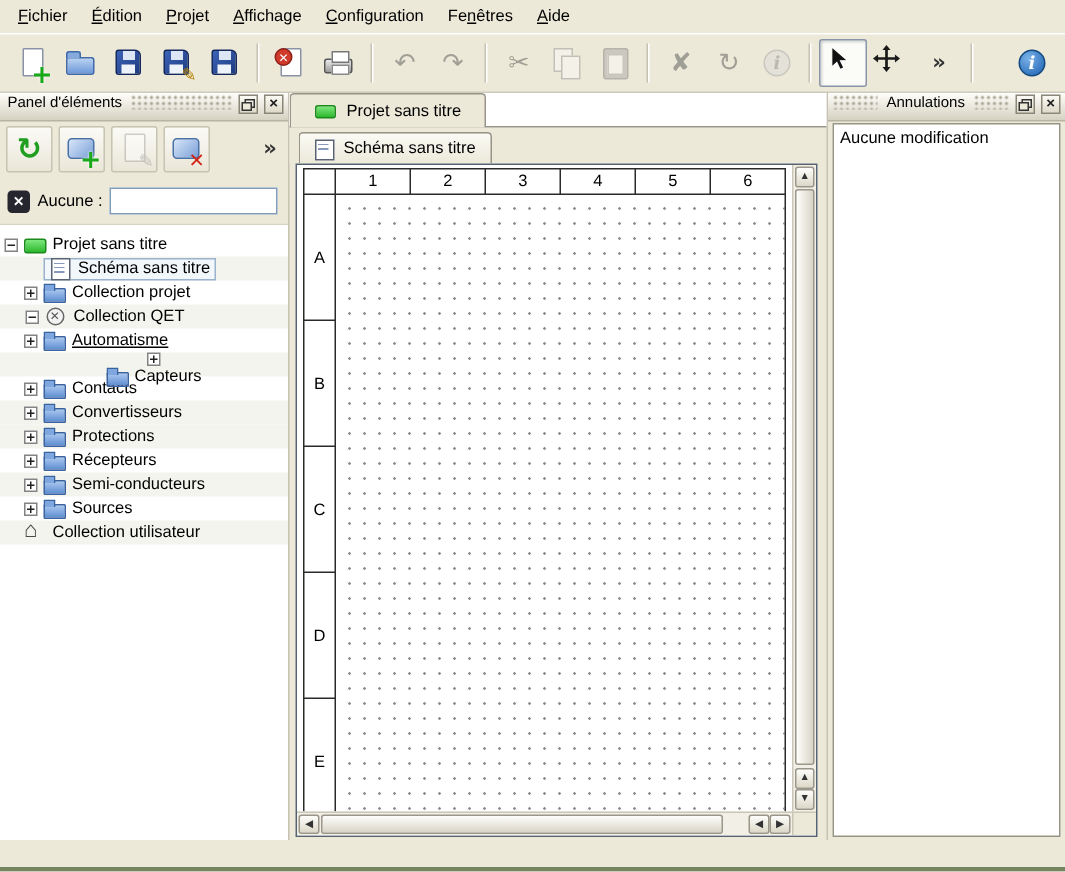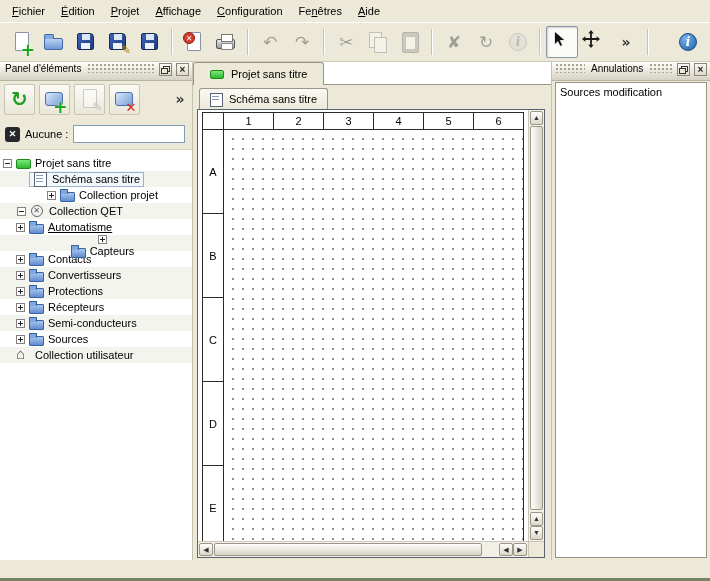--- a/index.html
+++ b/index.html
@@ -333,21 +333,21 @@
               <span>Projet sans titre</span>
             </span>
           </div>
           <div class="tree-row alt" style="padding-left: 16px;">
             <span class="tg-space"></span>
             <span class="lbl-wrap sel">
               <span class="ti ti-schema"></span>
               <span>Schéma sans titre</span>
             </span>
           </div>
-          <div class="tree-row" style="padding-left: 16px; justify-content: center;">
+          <div class="tree-row" style="padding-left: 16px;">
             <span class="tg plus"></span>
             <span class="lbl-wrap">
               <span class="ti ti-folder"></span>
               <span>Collection projet</span>
             </span>
           </div>
           <div class="tree-row alt" style="padding-left: 17px;">
             <span class="tg minus"></span>
             <span class="lbl-wrap">
               <span class="ti ti-qet"></span>
@@ -475,21 +475,21 @@
         <span class="dock-title">Annulations</span>
         <span class="grip fill"></span>
         <span class="dock-btn">
             <span class="restore-ic"></span>
           </span>
         <span class="dock-btn">
             <span>×</span>
           </span>
       </div>
       <div class="undo-list">
-        <div>Sources modification</div>
+        <div>Aucune modification</div>
       </div>
     </aside>
 
   </div>
 
   <div class="statusbar"></div>
   <div class="bottom-edge"></div>
 </div>
 
 </body></html>

